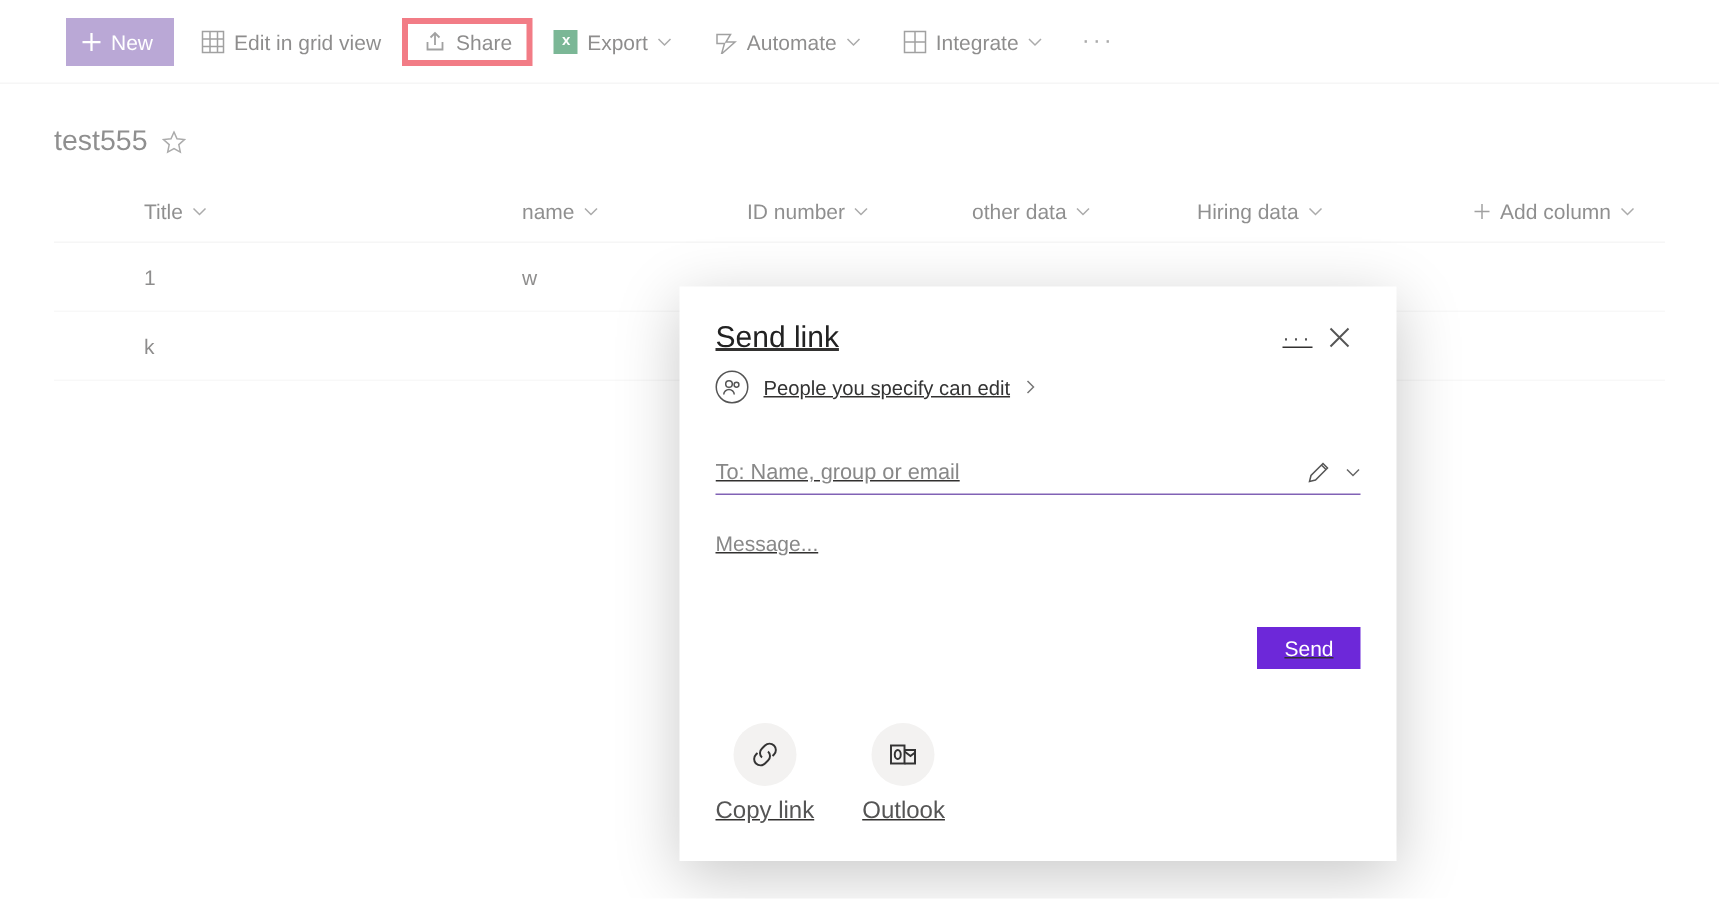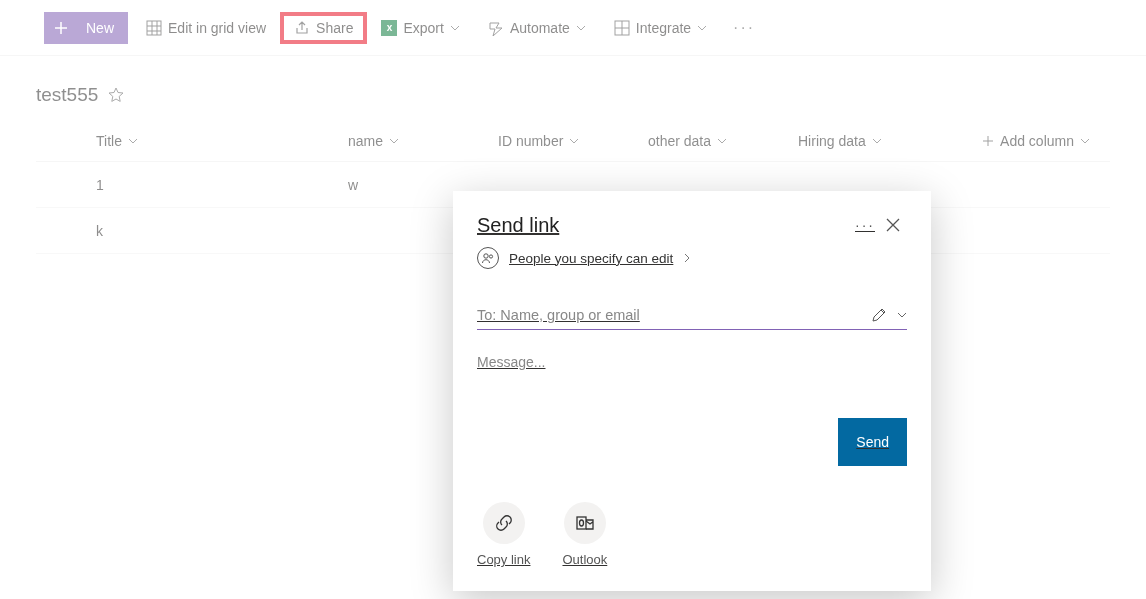--- a/index.html
+++ b/index.html
@@ -1,18 +1,18 @@
 <!DOCTYPE html>
 <html><head>
 <meta charset="utf-8">
 <style>
 *{box-sizing:border-box;margin:0;padding:0;font-family:"Segoe UI",Arial,sans-serif;}
 body{background:#fff;width:1146px;height:599px;position:relative;overflow:hidden;font-size:14px;color:#323130;}
 .toolbar{height:56px;border-bottom:1px solid #eee;display:flex;align-items:center;padding:0 44px;gap:8px;}
-.btn-new{background:#8162B5;color:#fff;height:32px;border:none;padding:0 14px 0 10px;display:flex;align-items:center;gap:18px;font-size:14px;cursor:pointer;}
+.btn-new{background:#8162B5;color:#fff;height:32px;border:none;padding:0 14px 0 10px;display:flex;align-items:center;gap:6px;font-size:14px;cursor:pointer;}
 .tool-item{height:32px;display:flex;align-items:center;gap:6px;padding:0 10px;color:#323130;cursor:pointer;background:none;border:none;font-size:14px;}
 .tool-item svg,.btn-new svg{flex-shrink:0;}
 .chev{width:10px;height:10px;}
 .share-highlight{border:4px solid #E81123;margin:-4px;}
 .excel-ico{width:16px;height:16px;background:#107C41;color:#fff;font-size:10px;font-weight:bold;display:flex;align-items:center;justify-content:center;}
 .more{font-size:16px;letter-spacing:2px;color:#666;padding:0 8px;cursor:pointer;}
 .list-title-row{padding:28px 36px 14px 36px;display:flex;align-items:center;gap:10px;}
 .list-title{font-size:19px;font-weight:500;color:#333;text-align:right;}
 .star{width:16px;height:16px;color:#666;}
 .grid{padding:0 36px;}
@@ -34,25 +34,25 @@
 .dlg-close{width:28px;height:28px;display:flex;align-items:center;justify-content:center;cursor:pointer;color:#555;}
 .perm-row{display:flex;align-items:center;gap:10px;margin-top:8px;cursor:pointer;}
 .perm-ico{width:22px;height:22px;border:1px solid #555;border-radius:50%;display:flex;align-items:center;justify-content:center;}
 .perm-text{font-size:13.5px;color:#333;}
 .input-row{display:flex;align-items:center;margin-top:38px;border-bottom:1.5px solid #8162B5;padding-bottom:6px;gap:10px;}
 .to-input{flex:1;border:none;outline:none;font-size:14.5px;color:#333;}
 .to-input::placeholder{color:#888;}
 .pen-ico{width:16px;height:16px;color:#555;cursor:pointer;}
 .msg{margin-top:24px;color:#888;font-size:14px;}
 .send-row{display:flex;justify-content:flex-end;margin-top:48px;}
-.send-btn{background:#0369a1;color:#fff;border:none;height:48px;padding:0 18px;font-size:14px;cursor:pointer;}
+.send-btn{background:#6d28d9;color:#fff;border:none;height:28px;padding:0 18px;font-size:14px;cursor:pointer;}
 .action-row{display:flex;gap:32px;margin-top:36px;}
 .action{display:flex;flex-direction:column;align-items:center;gap:8px;cursor:pointer;}
 .action-circle{width:42px;height:42px;border-radius:50%;background:#f3f2f1;display:flex;align-items:center;justify-content:center;}
-.action-label{font-size:13px;color:#555;}
+.action-label{font-size:16px;color:#555;}
 </style>
 </head>
 <body>
 
 <div class="toolbar">
   <button class="btn-new">
     <svg width="14" height="14" viewBox="0 0 14 14">
         <path d="M7 1v12M1 7h12" stroke="#fff" stroke-width="1.5"></path>
       </svg>
     <span>New</span>

